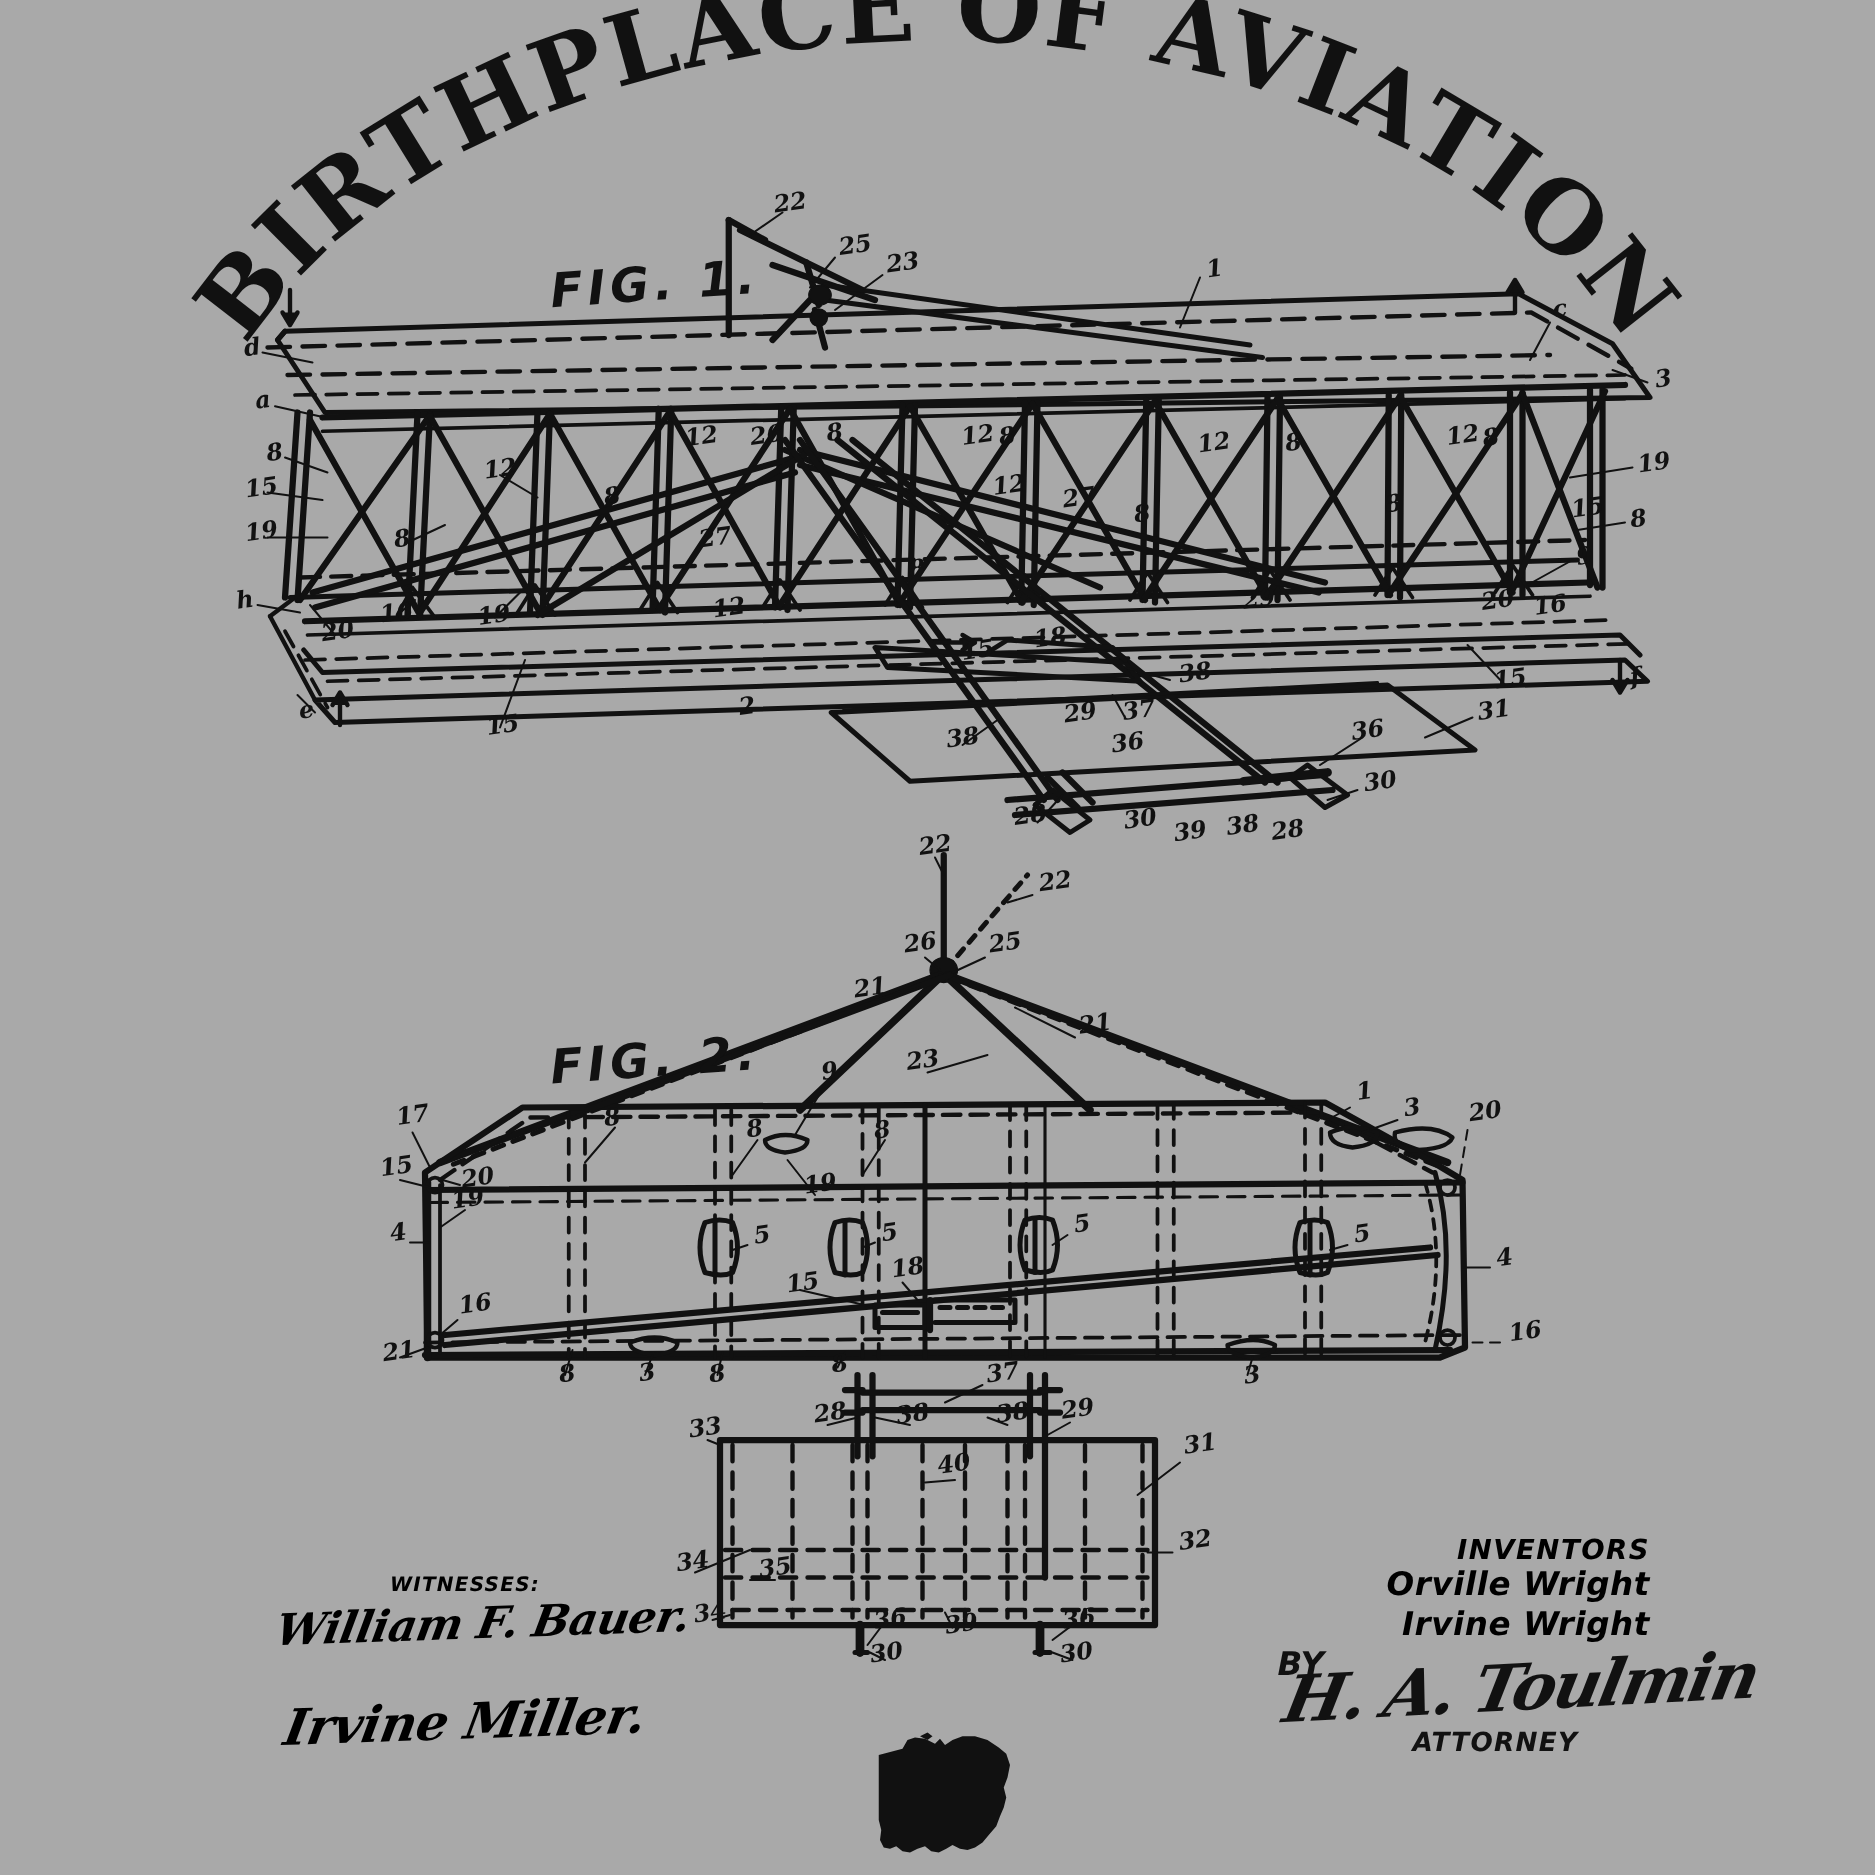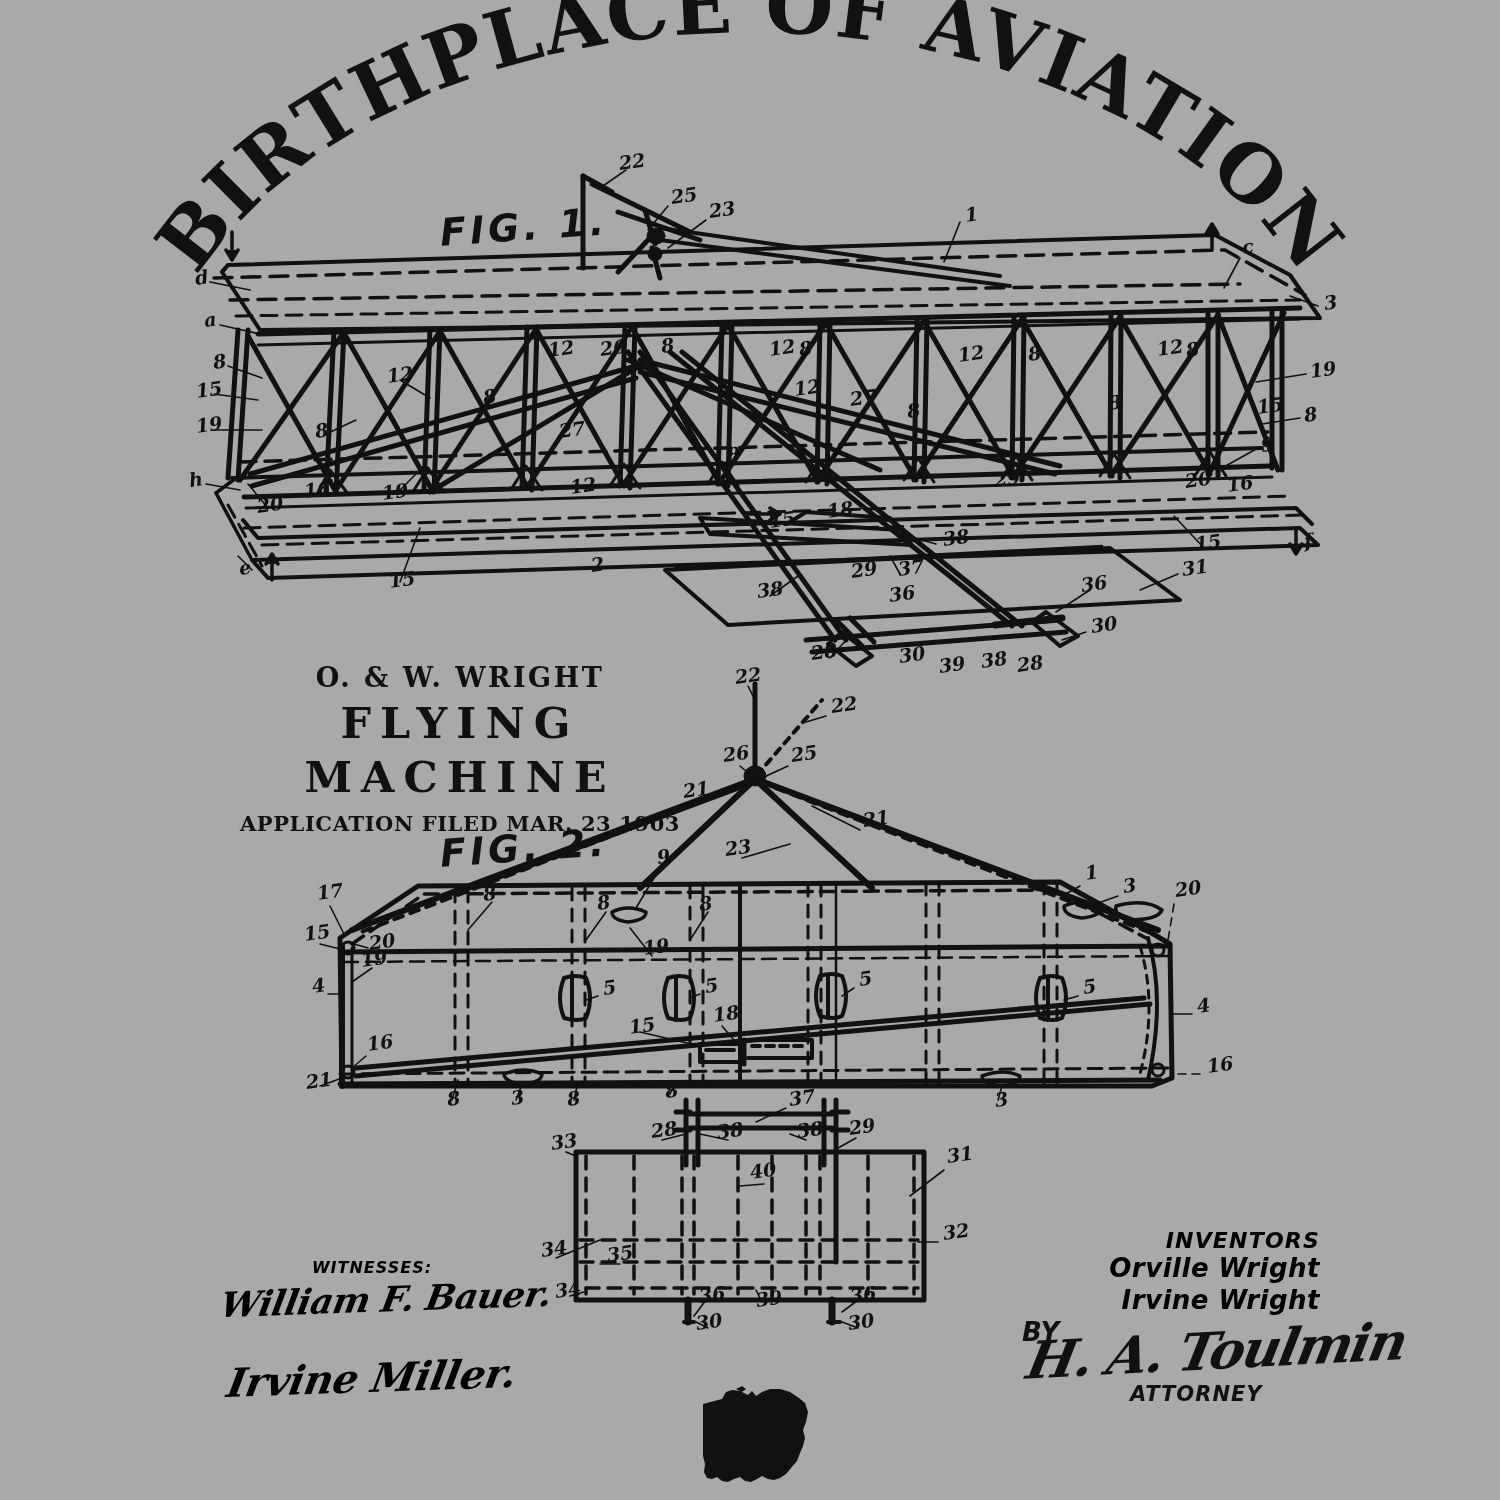--- a/index.html
+++ b/index.html
@@ -627,25 +627,20 @@
         <text x="757" y="1307" class="num" transform="rotate(-8 757 1307)">39</text>
         <text x="851" y="1303" class="num" transform="rotate(-8 851 1303)">36</text>
         <text x="697" y="1330" class="num" transform="rotate(-8 697 1330)">30</text>
         <text x="849" y="1330" class="num" transform="rotate(-8 849 1330)">30</text>
       </g>
   </svg>
 
   <div class="fig-label" id="fig1-label">FIG. 1.</div>
   <div class="fig-label" id="fig2-label">FIG. 2.</div>
 
-  <div class="heading-block">
-    <div class="hb-line1">O. &amp; W. WRIGHT</div>
-    <div class="hb-line2">FLYING MACHINE</div>
-    <div class="hb-line3">APPLICATION FILED MAR. 23 1903</div>
-  </div>
 
   <div class="sig-block" id="witness-block">
     <div class="sig-caption">WITNESSES:</div>
     <div class="signature" id="wit-sig1">William F. Bauer.</div>
     <div class="signature" id="wit-sig2">Irvine Miller.</div>
   </div>
 
   <div class="sig-block" id="inventor-block">
     <div class="sig-caption" id="inventors-caption">INVENTORS</div>
     <div class="inv-name">Orville Wright</div>

